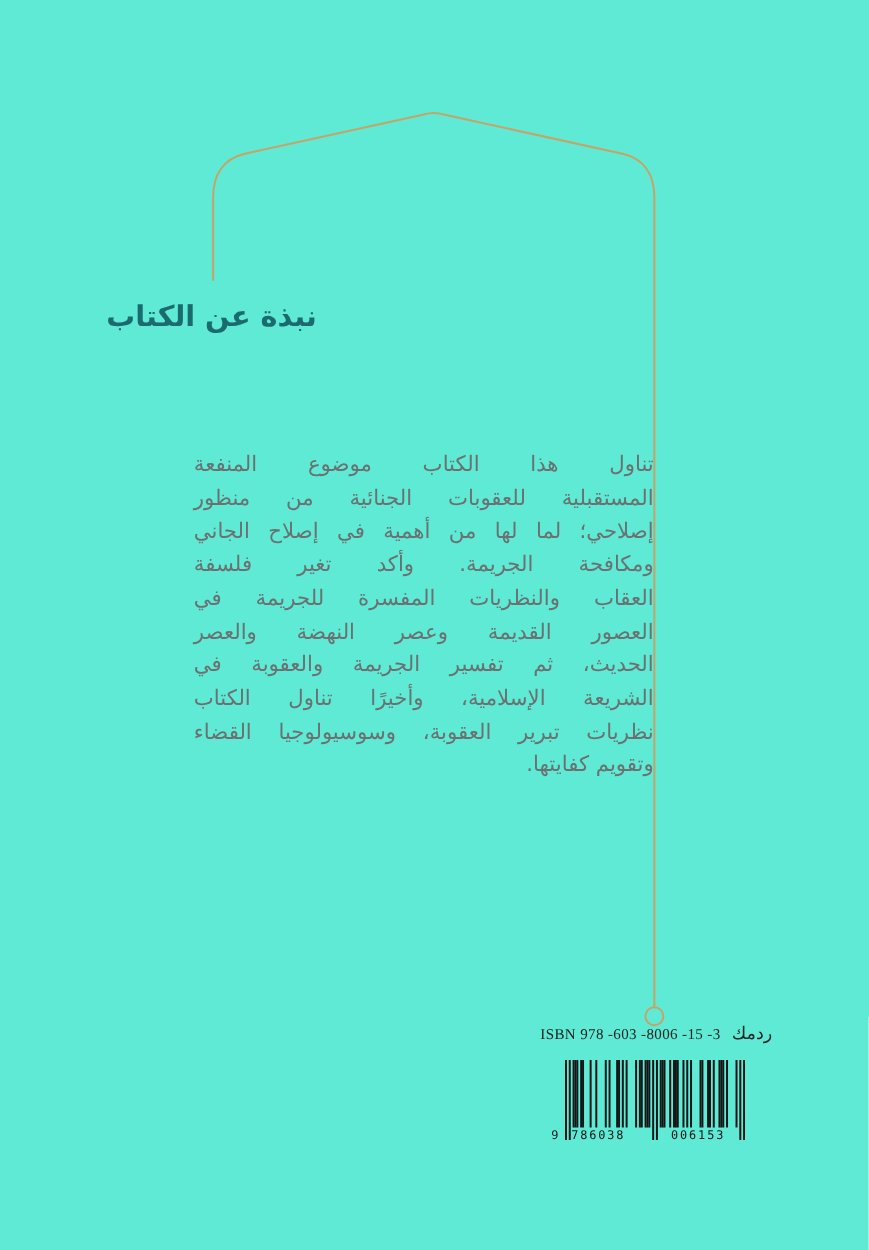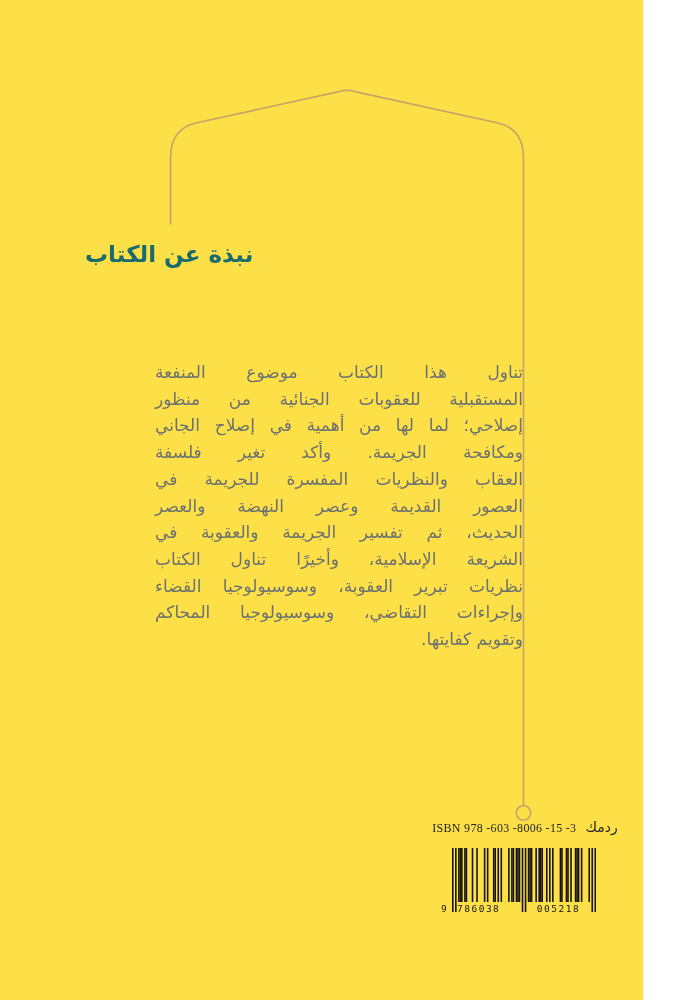--- a/index.html
+++ b/index.html
@@ -1,20 +1,20 @@
 <!DOCTYPE html>
 <html lang="ar"><head>
 <meta charset="utf-8">
 <style>
   html, body { margin: 0; padding: 0; background: #ffffff; }
   .page {
     position: relative;
-    width: 643px;
+    width: 695px;
     height: 1000px;
-    background: #fde047;
+    background: #5eead4;
     overflow: hidden;
     font-family: "DejaVu Sans", sans-serif;
   }
   
   .arch-svg { position: absolute; left: 0; top: 0; }
 
   
   .about-heading {
     position: absolute;
     left: 85px;
@@ -110,21 +110,20 @@
   <div class="about-paragraph" dir="rtl">
     <div class="about-line">تناول هذا الكتاب موضوع المنفعة</div>
     <div class="about-line">المستقبلية للعقوبات الجنائية من منظور</div>
     <div class="about-line">إصلاحي؛ لما لها من أهمية في إصلاح الجاني</div>
     <div class="about-line">ومكافحة الجريمة. وأكد تغير فلسفة</div>
     <div class="about-line">العقاب والنظريات المفسرة للجريمة في</div>
     <div class="about-line">العصور القديمة وعصر النهضة والعصر</div>
     <div class="about-line">الحديث، ثم تفسير الجريمة والعقوبة في</div>
     <div class="about-line">الشريعة الإسلامية، وأخيرًا تناول الكتاب</div>
     <div class="about-line">نظريات تبرير العقوبة، وسوسيولوجيا القضاء</div>
-    <div class="about-line">وإجراءات التقاضي، وسوسيولوجيا المحاكم</div>
     <div class="about-line last">وتقويم كفايتها.</div>
   </div>
 
   <div class="isbn-line">
     <span class="isbn-number">ISBN 978 -603 -8006 -15 -3</span>
     <span class="isbn-label-ar" dir="rtl">ردمك</span>
   </div>
 
   <div class="barcode-wrap">
     <svg id="barcode-svg" width="144" height="64" viewBox="0 0 144 64" fill="#151515" aria-hidden="true">
@@ -169,16 +168,16 @@
         <rect x="122.78" y="0" width="1.58" height="54"></rect>
         <rect x="124.29" y="0" width="1.58" height="54"></rect>
         <rect x="125.81" y="0" width="1.58" height="54"></rect>
         <rect x="128.84" y="0" width="1.58" height="54"></rect>
         <rect x="136.42" y="0" width="1.58" height="54"></rect>
         <rect x="139.45" y="0" width="1.58" height="64"></rect>
         <rect x="142.48" y="0" width="1.58" height="64"></rect>
       </svg>
     <span class="bc-digit bc-lead">9</span>
     <span class="bc-digit bc-left">786038</span>
-    <span class="bc-digit bc-right">005218</span>
+    <span class="bc-digit bc-right">006153</span>
   </div>
 
 </div>
 
 </body></html>

